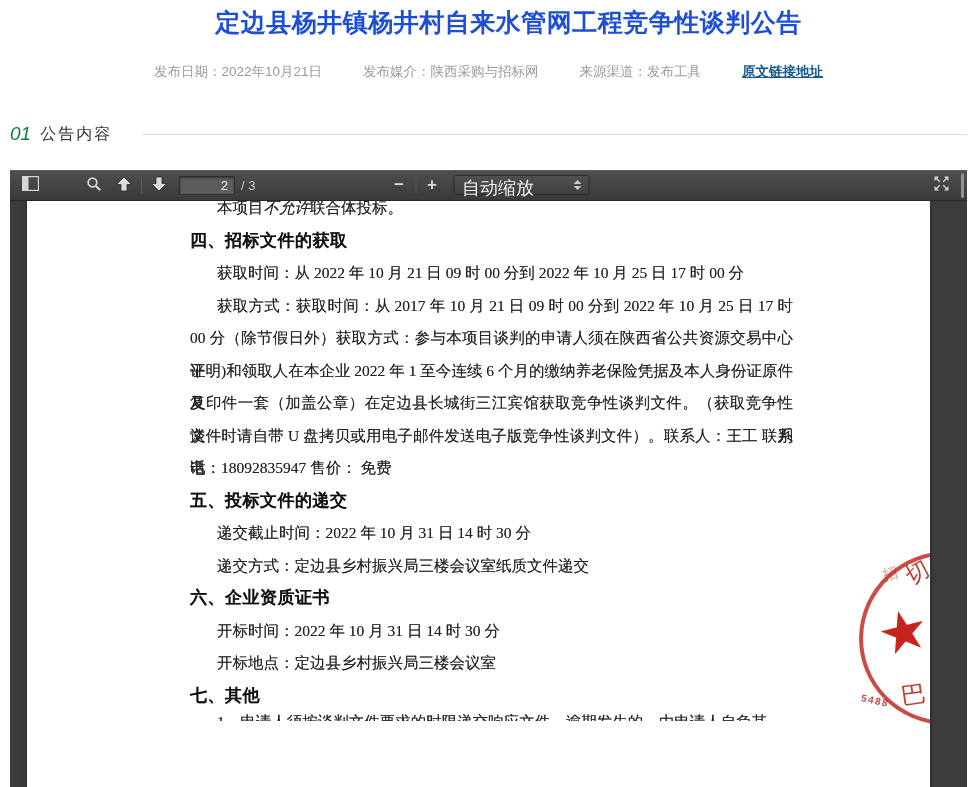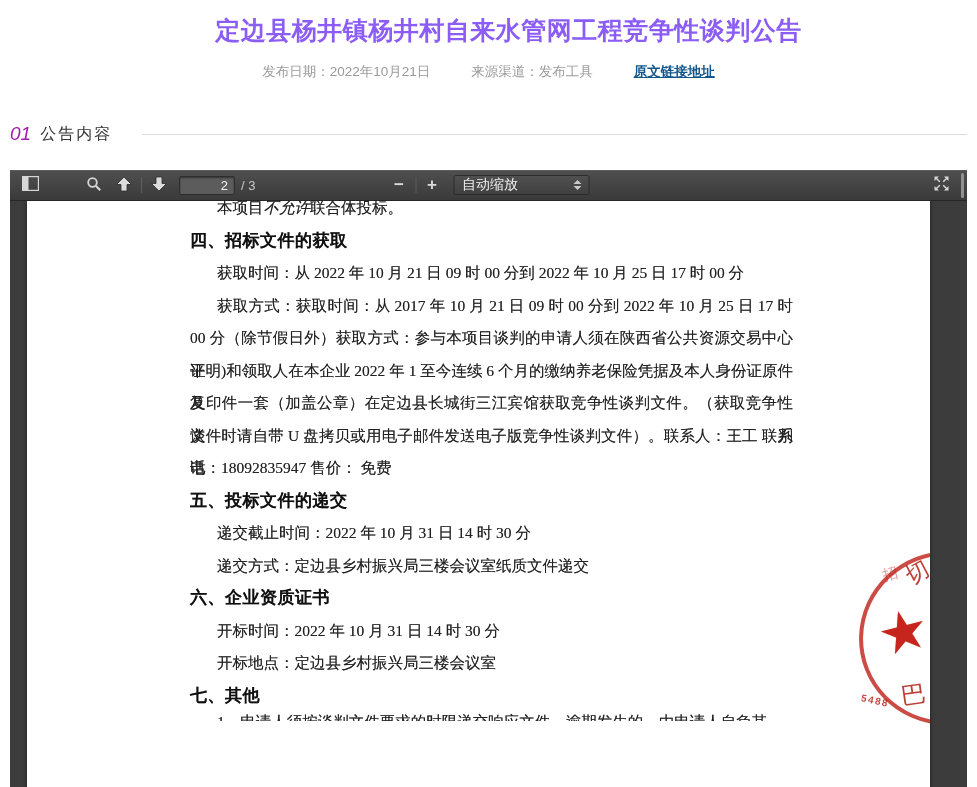--- a/index.html
+++ b/index.html
@@ -2,36 +2,36 @@
 <html><head>
 <meta charset="utf-8">
 <style>
   html,body{margin:0;padding:0;}
   body{
     width:977px;height:787px;position:relative;overflow:hidden;
     background:#ffffff;font-family:"Liberation Sans","DejaVu Sans",sans-serif;
   }
   
   .page-title{
-    position:absolute;top:6px;left:0;right:0;margin:8px;
-    text-align:center;font-size:25px;font-weight:bold;color:#8b5cf6;letter-spacing:.5px;padding-left:40px;
+    position:absolute;top:6px;left:0;right:0;margin:0;
+    text-align:center;font-size:25px;font-weight:bold;color:#1d4ed8;letter-spacing:.5px;padding-left:40px;
   }
   .meta-row{
     position:absolute;top:63px;left:0;right:0;
     display:flex;justify-content:center;align-items:center;gap:41px;
     font-size:13.5px;color:#9a9a9a;
   }
   .meta-item{white-space:nowrap;}
   .meta-link{color:#14578c;text-decoration:underline;font-weight:bold;cursor:pointer;}
   
   .section-head{
     position:absolute;top:123px;left:10px;width:957px;
     display:flex;align-items:center;
   }
-  .sec-num{font-style:italic;font-size:19px;color:#a21caf;margin-right:9px;}
+  .sec-num{font-style:italic;font-size:19px;color:#15803d;margin-right:9px;}
   .sec-title{font-size:16px;color:#333;letter-spacing:2px;text-align:right;}
   .sec-line{flex:1;height:1px;background:#dcdcdc;margin-left:30px;}
   
   .viewer{
     position:absolute;left:10px;top:170px;width:957px;height:617px;
     background:#3c3c3c;overflow:hidden;
   }
   .toolbar{
     position:relative;height:30px;display:flex;align-items:center;
     background:linear-gradient(#4f4f4f,#3a3a3a);
@@ -56,21 +56,21 @@
     position:absolute;left:50%;top:0;height:30px;transform:translateX(-50%);
     display:flex;align-items:center;
   }
   .zoom-btn{
     width:22px;height:24px;background:none;border:none;cursor:pointer;
     color:#dadada;font-size:17px;font-weight:bold;line-height:22px;padding:0;
   }
   .scale-select{
     width:136px;height:20px;margin-left:10px;position:relative;cursor:pointer;
     background:linear-gradient(#505050,#404040);border:1px solid #2c2c2c;border-radius:2px;
-    display:flex;align-items:center;color:#efefef;font-size:14px;padding-left:8px;box-sizing:border-box;
+    display:flex;align-items:flex-start;color:#efefef;font-size:18px;padding-left:8px;box-sizing:border-box;
   }
   .spinner{position:absolute;right:7px;top:4px;display:flex;flex-direction:column;gap:2px;}
   .spinner i{display:block;width:0;height:0;border-left:4px solid transparent;border-right:4px solid transparent;}
   .spin-up{border-bottom:4px solid #c9c9c9;}
   .spin-down{border-top:4px solid #c9c9c9;}
   .fullscreen-btn{position:absolute;right:14px;top:3px;}
   
   .vscrollbar{position:absolute;right:0;top:0;bottom:0;width:10px;z-index:4;}
   .vscroll-thumb{position:absolute;right:3px;top:3px;width:3px;height:25px;background:#919191;border-radius:2px;cursor:pointer;}
   
@@ -108,20 +108,21 @@
   .stamp-char-bottom{position:absolute;left:874px;top:477px;font-size:25px;color:rgba(178,30,20,.85);transform:rotate(-8deg);font-family:"Liberation Serif",serif;}
   .stamp-digits{position:absolute;left:834px;top:494px;font-size:10px;color:rgba(178,30,20,.8);transform:rotate(12deg);letter-spacing:1.5px;font-weight:bold;}
 </style>
 </head>
 <body>
 
 <h1 class="page-title">定边县杨井镇杨井村自来水管网工程竞争性谈判公告</h1>
 
 <div class="meta-row" id="metaRow">
     <span class="meta-item">发布日期：2022年10月21日</span>
+    <span class="meta-item">发布媒介：陕西采购与招标网</span>
     <span class="meta-item">来源渠道：发布工具</span>
     <a class="meta-item meta-link" href="#">原文链接地址</a>
   </div>
 
 <div class="section-head">
   <span class="sec-num">01</span>
   <span class="sec-title">公告内容</span>
   <div class="sec-line"></div>
 </div>
 

